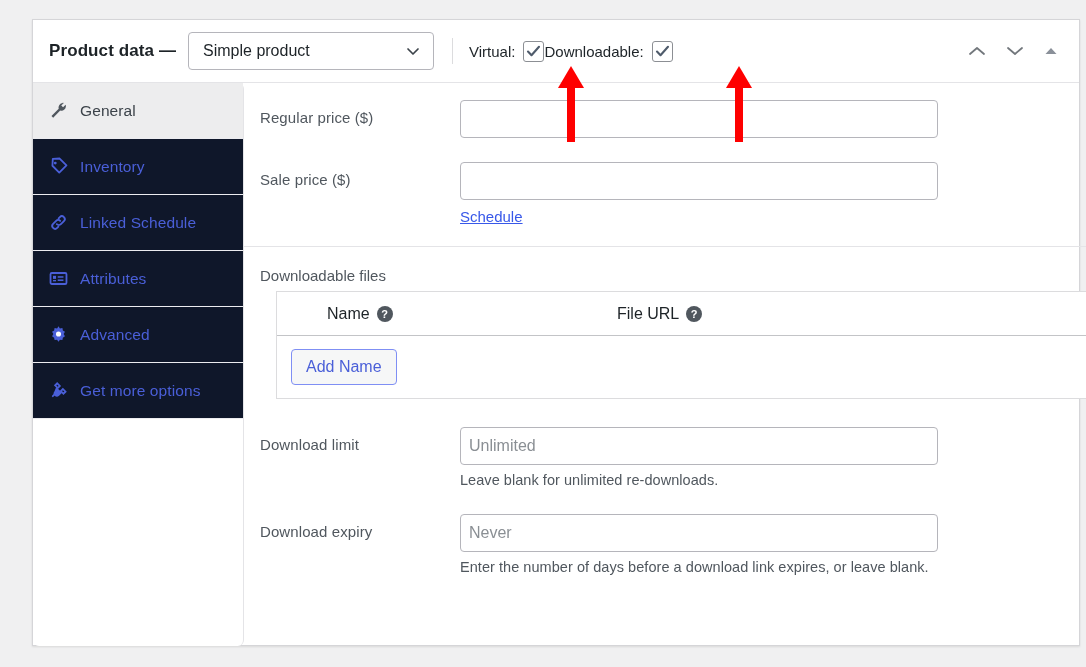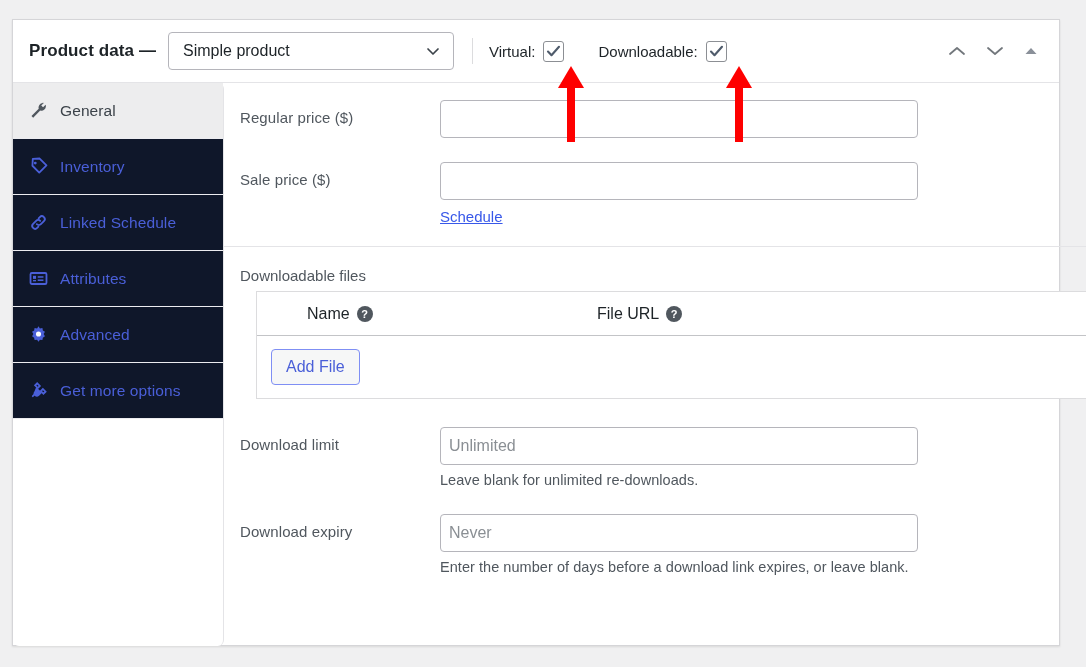--- a/index.html
+++ b/index.html
@@ -7,21 +7,21 @@
   html, body {
     width: 1086px;
     height: 667px;
     background: #f0f0f1;
     font-family: "Liberation Sans", sans-serif;
     -webkit-font-smoothing: antialiased;
   }
 
   #panel {
     position: absolute;
-    left: 12px;
+    left: 32px;
     top: 19px;
     width: 1048px;
     height: 627px;
     background: #fff;
     border: 1px solid #d5d5d8;
     box-shadow: 0 1px 2px rgba(0,0,0,0.10);
   }
 
   
   #panel-header {
@@ -36,21 +36,21 @@
   .panel-title {
     font-size: 17px;
     font-weight: bold;
     color: #1d2327;
     white-space: nowrap;
     letter-spacing: .1px;
   }
 
   .type-select {
     margin-left: 12px;
-    width: 286px;
+    width: 246px;
     height: 38px;
     border: 1px solid #b5b5bb;
     border-radius: 4px;
     background: #fff;
     display: flex;
     align-items: center;
     padding: 0 12px 0 14px;
     cursor: pointer;
     position: relative;
   }
@@ -70,21 +70,21 @@
     height: 26px;
     background: #dcdcde;
     margin: 0 16px 0 18px;
   }
 
   .cb-group {
     display: flex;
     align-items: center;
     white-space: nowrap;
   }
-  .cb-group + .cb-group { margin-left: 34px; }
+  .cb-group + .cb-group { }
   .cb-label {
     font-size: 15px;
     color: #1d2327;
     margin-right: 8px;
   }
   .checkbox {
     width: 21px;
     height: 21px;
     border: 1px solid #8c8f94;
     border-radius: 3px;
@@ -428,21 +428,21 @@
             <div class="th th-name">
               <span>Name</span>
               <span class="helpdot">?</span>
             </div>
             <div class="th">
               <span>File URL</span>
               <span class="helpdot">?</span>
             </div>
           </div>
           <div class="files-tbody">
-            <button class="btn-secondary">Add File</button>
+            <button class="btn-secondary">Add Name</button>
           </div>
         </div>
 
         <div class="field-row" style="margin-top:28px;">
           <div class="field-label">Download limit</div>
           <div>
             <input class="text-input" type="text" placeholder="Unlimited" style="">
             <div class="field-help">Leave blank for unlimited re-downloads.</div>
           </div>
         </div>

